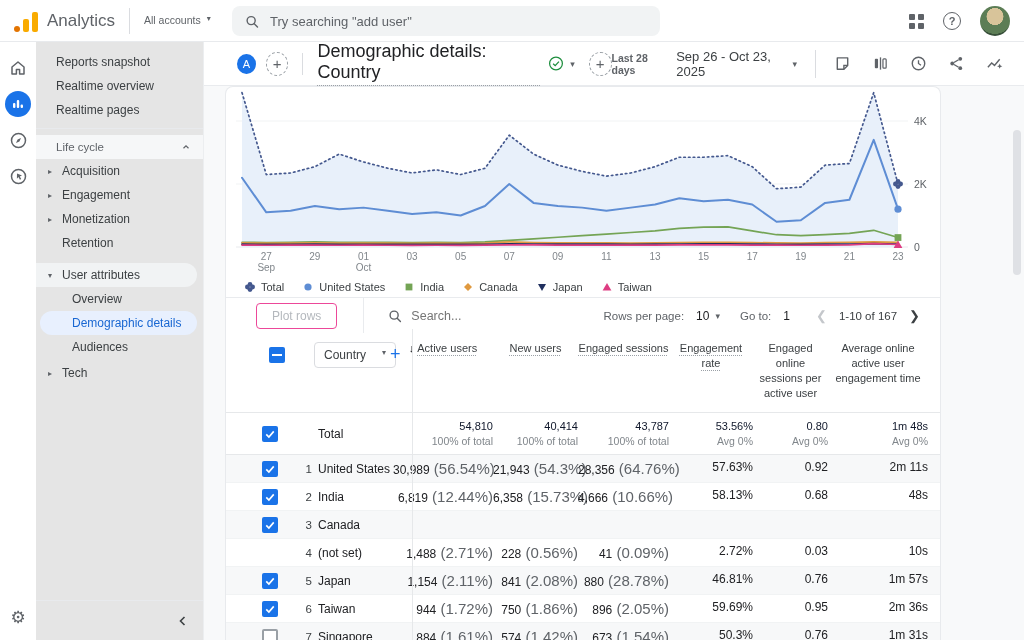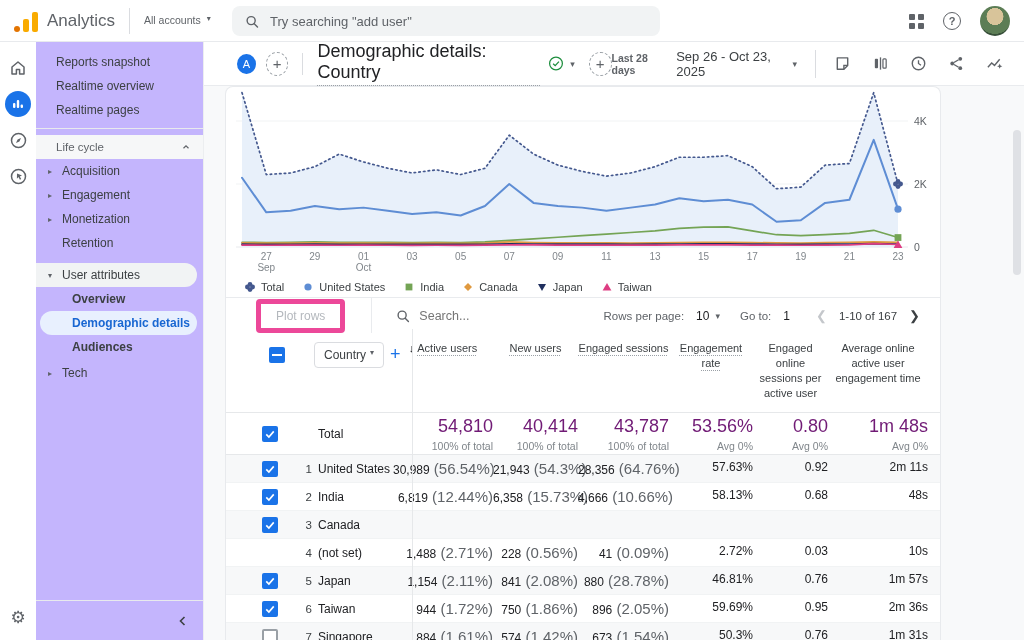--- a/index.html
+++ b/index.html
@@ -31,28 +31,28 @@
 
   
   .rail { position:absolute; left:0; top:42px; width:36px; bottom:0; background:#fff; z-index:4;
           display:flex; flex-direction:column; align-items:center; padding-top:8px; }
   .rail-ic { width:36px; height:36px; display:flex; align-items:center; justify-content:center; }
   .rail-active { width:26px; height:26px; border-radius:50%; background:#1a73e8; display:flex; align-items:center; justify-content:center; }
   .rail-gear { position:absolute; bottom:8px; left:0; width:36px; height:30px; display:flex; align-items:center; justify-content:center;
                font-size:17px; color:#5f6368; }
 
   
-  .sidenav { position:absolute; left:36px; top:42px; width:168px; bottom:0; background:#c4b5fd;
+  .sidenav { position:absolute; left:36px; top:42px; width:168px; bottom:0; background:#e5e5e5;
              border-right:1px solid #eceef0; padding-top:8px; font-size:12px; color:#3c4043; z-index:3; }
   .nav-item { height:24px; display:flex; align-items:center; padding-left:20px; white-space:nowrap; }
   .nav-sec { height:24px; display:flex; align-items:center; justify-content:space-between;
              padding:0 12px 0 20px; color:#5f6368; font-size:11.5px; background:#f6f7f8; }
   .nav-sub { height:24px; display:flex; align-items:center; padding-left:12px; white-space:nowrap; }
   .nav-sub .tri { width:14px; font-size:8px; color:#5f6368; }
-  .nav-sub2 { height:24px; display:flex; align-items:center; padding-left:36px; white-space:nowrap;font-weight:bold; }
+  .nav-sub2 { height:24px; display:flex; align-items:center; padding-left:36px; white-space:nowrap; }
   .nav-group { background:#f1f3f4; border-radius:0 14px 14px 0; margin-right:6px; }
   .nav-active { background:#e8f0fe; color:#1967d2; border-radius:14px; margin:0 6px 0 4px; padding-left:32px; }
   .nav-divider { height:1px; background:#e8eaed; margin:6px 0; }
   .side-bottom { position:absolute; bottom:0; left:0; right:0; height:40px; border-top:1px solid #e8eaed;
                  display:flex; align-items:center; justify-content:flex-end; padding-right:14px; }
 
   
   .rep-header { position:absolute; left:204px; top:42px; right:0; height:44px; background:#fff;
                 border-bottom:1px solid #e9ebee; display:flex; align-items:center; z-index:2; }
   .rep-avatar { width:20px; height:20px; border-radius:50%; background:#1a73e8; color:#fff; font-size:11px;
@@ -70,49 +70,49 @@
 
   
   .content-bg { position:absolute; left:204px; top:86px; right:0; bottom:0; background:#f8f9fa; }
   .card { position:absolute; left:225px; top:86px; width:716px; height:600px; background:#fff;
           border:1px solid #e8eaed; border-bottom:none; border-radius:8px 8px 0 0; z-index:2; }
   .card-inner { position:relative; width:714px; }
   .legend { height:20px; display:flex; align-items:center; gap:18px; padding-left:18px; font-size:11px; color:#3c4043; }
   .legend .li { display:flex; align-items:center; gap:5px; }
 
   .controls { height:36px; border-top:1px solid #e9ebee; display:flex; align-items:center; }
-  .plot-btn { margin-left:30px; border:5px solid #ec4899; border-radius:4px; padding:5px 15px; font-size:12px; color:#b4b8bd; }
+  .plot-btn { margin-left:30px; border:1px solid #ec4899; border-radius:4px; padding:5px 15px; font-size:12px; color:#b4b8bd; }
   .ctrl-div { width:1px; align-self:stretch; background:#e9ebee; margin-left:26px; }
   .tsearch { display:flex; align-items:center; gap:9px; margin-left:24px; color:#5f6368; }
   .tsearch input { border:none; outline:none; background:transparent; font:12.5px "Liberation Sans",sans-serif; color:#701a75; width:150px; }
   .ctrl-right { margin-left:auto; display:flex; align-items:center; padding-right:16px; font-size:11.5px; color:#5f6368; }
   .rpp-val, .goto-val { color:#202124; font-size:12px; margin-left:12px; }
   .pg-chevron { font-size:13px; padding:0 4px; }
   .pg-range { color:#3c4043; margin:0 8px; }
 
   
   .thead { height:80px; border-bottom:1px solid #e6e8ea; position:relative; }
   .dim-select { position:absolute; left:88px; top:9px; border:1px solid #dadce0; border-radius:4px; padding:5px 9px;
-                font-size:12px; color:#3c4043; display:flex; align-items:flex-start; gap:4px; background:#fff; }
+                font-size:12px; color:#3c4043; display:flex; align-items:flex-start; gap:16px; background:#fff; }
   .add-col { position:absolute; left:164px; top:11px; color:#1a73e8; font-size:18px; font-weight:300; }
   .mgrid { display:grid; grid-template-columns:100px 85px 91px 84px 75px 100px; }
   .head-metrics { position:absolute; left:167px; top:8px; width:535px; }
   .mh-cell { text-align:center; font-size:11px; color:#3c4043; line-height:1.35; }
   .mh-label.dotted { text-decoration:underline dotted #9aa0a6; text-decoration-thickness:1px; text-underline-offset:3px; }
   .sort-arrow { margin-right:3px; font-size:11px; color:#202124; }
 
   .trow { display:flex; padding-left:36px; align-items:center; }
   .cell-cb { width:30px; display:flex; align-items:center; }
   .cell-num { width:26px; font-size:11.5px; color:#3c4043; text-align:right; padding-right:6px; }
   .cell-country { width:75px; font-size:12px; color:#202124; white-space:nowrap; }
   .mcell { text-align:right; font-size:12px; color:#202124; white-space:nowrap; }
   .mcell .paren { color:#5f6368; font-size:15px; }
 
   .total-row { height:42px; border-bottom:1px solid #e6e8ea; }
-  .tv { font-size:18px; color:#701a75; }
+  .tv { font-size:11px; color:#0f172a; }
   .ts { font-size:10.5px; color:#80868b; margin-top:3px; }
   .tcell { text-align:right; }
 
   .tbody .trow { height:28px; border-bottom:1px solid #f1f3f4; }
   .tbody .trow:nth-child(odd) { background:#f7f8f9; }
 
   .vdiv { position:absolute; left:186px; top:242px; bottom:0; width:1px; background:#e6e8ea; }
 
   .cb { width:16px; height:16px; border-radius:2px; flex:none; }
   .cb-on { background:#1a73e8; display:flex; align-items:center; justify-content:center; }

